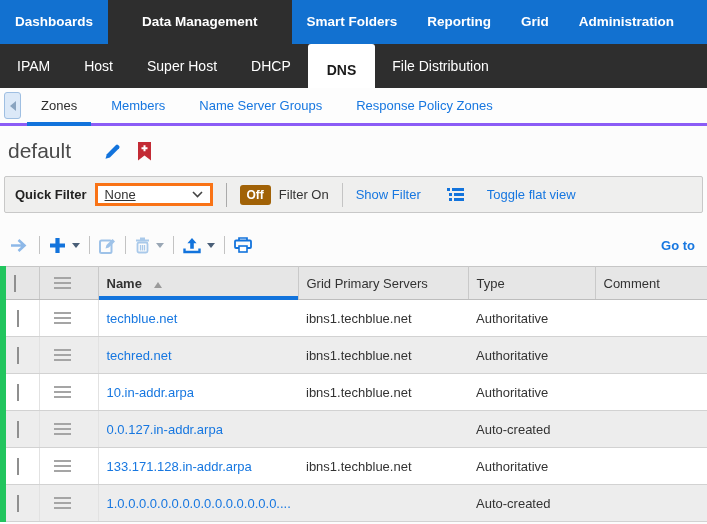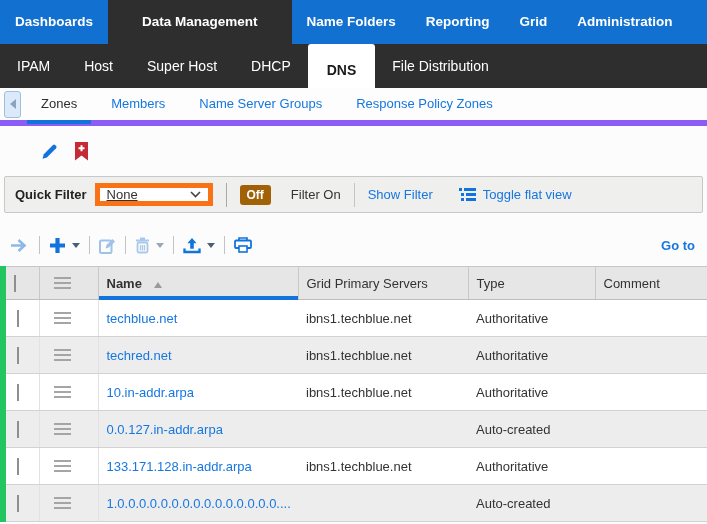--- a/index.html
+++ b/index.html
@@ -26,21 +26,21 @@
   .subnav-item {
     color:#fff; font-size:14px; padding:0 17px; line-height:44px; cursor:pointer; white-space:nowrap;
   }
   .subnav-item.active {
     background:#fff; color:#1a1a1a; font-weight:bold; border-radius:3px 3px 0 0; padding:4px 19px;
   }
 
   
   .tabbar {
     background:#fdfdfd; height:38px; display:flex; align-items:center;
-    border-bottom:6px solid #8b5cf6; position:relative;
+    border-bottom:3px solid #8b5cf6; position:relative;
   }
   .back-btn {
     width:17px; height:27px; margin-left:4px; background:#dce9f8;
     border:1px solid #9fbfe2; border-radius:3px;
     display:flex; align-items:center; justify-content:center; cursor:pointer;
   }
   .back-btn .tri { width:0; height:0; border-top:5px solid transparent; border-bottom:5px solid transparent; border-right:6px solid #8aa4c0; }
   .view-tab {
     color:#1777e0; padding:0 14px; margin-left:6px; height:36px; line-height:36px;
     cursor:pointer; position:relative; white-space:nowrap;
@@ -56,32 +56,32 @@
   .heading .h-icons { display:flex; align-items:center; gap:15px; margin-left:32px; }
   .icon-btn { cursor:pointer; display:flex; align-items:center; }
 
   
   .filterbar {
     margin:0 4px; height:37px; background:#efefee; border:1px solid #c8c8c8; border-radius:2px;
     display:flex; align-items:center; padding:0 10px;
   }
   .qf-label { font-weight:bold; color:#222; }
   .qf-select {
-    margin-left:8px; width:118px; height:23px; background:#fff; border:5px solid #f97316;
+    margin-left:8px; width:118px; height:23px; background:#fff; border:3px solid #f97316;
     display:flex; align-items:center; justify-content:space-between; padding:0 7px; cursor:pointer;text-decoration:underline;
   }
   .vdiv { width:1px; height:24px; background:#aaa; margin:0 13px; }
   .vdiv.light { background:#c4c4c4; }
   .off-badge {
     background:#a16207; color:#fff; font-weight:bold; font-size:12px;
     padding:3px 7px; border-radius:3px; cursor:pointer;
   }
-  .qf-filteron { margin-left:20px; color:#333; }
+  .qf-filteron { margin-left:8px; color:#333; }
   .link { color:#1777e0; cursor:pointer; white-space:nowrap; }
-  .flatview { display:flex; align-items:center; gap:7px; margin-left:26px; cursor:pointer; }
+  .flatview { display:flex; align-items:center; gap:23px; margin-left:26px; cursor:pointer; }
 
   
   .toolbar { margin-top:15px; height:34px; display:flex; align-items:center; padding-left:10px; background:#fcfcfc; }
   .tb-group { display:flex; align-items:center; gap:4px; cursor:pointer; }
   .tb-sep { width:1px; height:18px; background:#c3c3c3; margin:0 9px; }
   .caret { width:0; height:0; border-left:4px solid transparent; border-right:4px solid transparent; border-top:5px solid #4a5f78; margin-left:2px; }
   .caret.dim { border-top-color:#9aa7b5; }
   .goto { margin-left:auto; margin-right:12px; font-weight:bold; }
 
   
@@ -109,21 +109,21 @@
   .cell-text { white-space:nowrap; overflow:hidden; text-overflow:ellipsis; display:block; }
 </style>
 </head>
 <body>
 
 <div class="app">
 
   <nav class="topnav">
     <div class="topnav-item">Dashboards</div>
     <div class="topnav-item active">Data Management</div>
-    <div class="topnav-item">Name Folders</div>
+    <div class="topnav-item">Smart Folders</div>
     <div class="topnav-item">Reporting</div>
     <div class="topnav-item">Grid</div>
     <div class="topnav-item">Administration</div>
   </nav>
 
   <nav class="subnav">
     <div class="subnav-item">IPAM</div>
     <div class="subnav-item">Host</div>
     <div class="subnav-item">Super Host</div>
     <div class="subnav-item">DHCP</div>
@@ -135,20 +135,21 @@
     <div class="back-btn">
       <span class="tri"></span>
     </div>
     <div class="view-tab active">Zones</div>
     <div class="view-tab">Members</div>
     <div class="view-tab">Name Server Groups</div>
     <div class="view-tab">Response Policy Zones</div>
   </div>
 
   <div class="heading">
+    <span class="title">default</span>
     <span class="h-icons">
       <span class="icon-btn">
         <svg width="19" height="19" viewBox="0 0 19 19">
           <path d="M2.5 16.8l1.3-4.5L13 3.1a1.5 1.5 0 0 1 2.1 0l1 1a1.5 1.5 0 0 1 0 2.1L6.9 15.4z" fill="#1273dc"></path>
         </svg>
       </span>
       <span class="icon-btn">
         <svg width="15" height="19" viewBox="0 0 15 19">
           <path d="M1 0h13v18.5L7.5 13.4 1 18.5z" fill="#c32b35"></path>
           <path d="M7.5 3.2v6M4.5 6.2h6" stroke="#fff" stroke-width="2" fill="none"></path>

